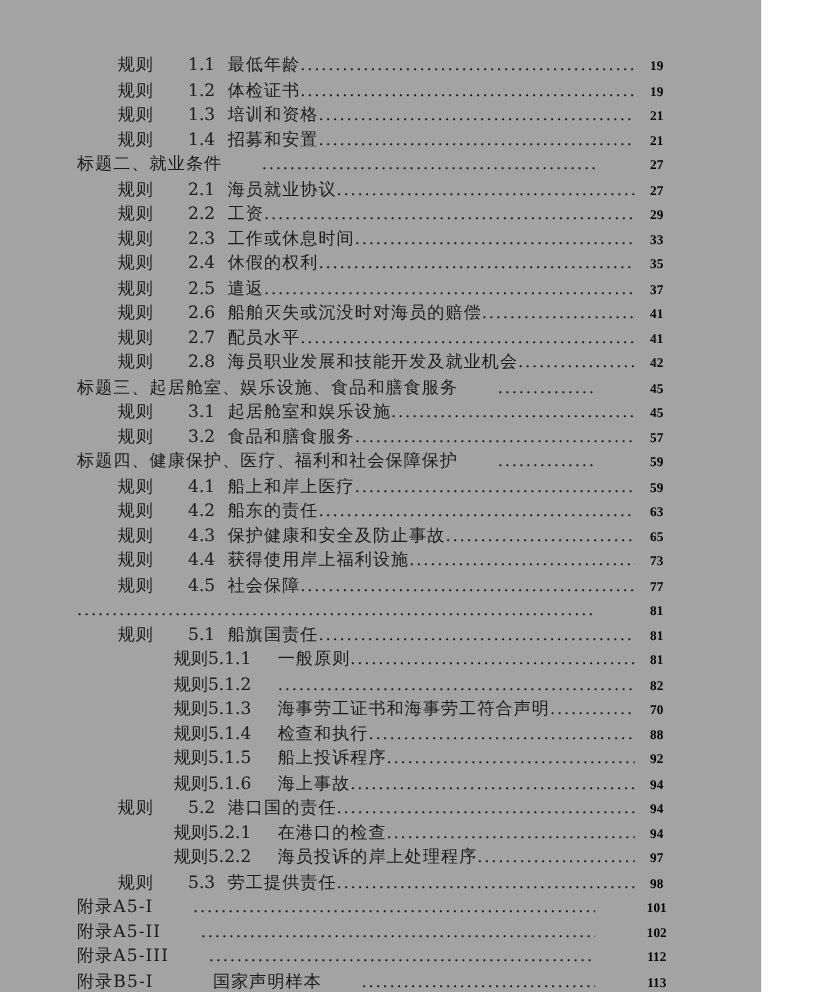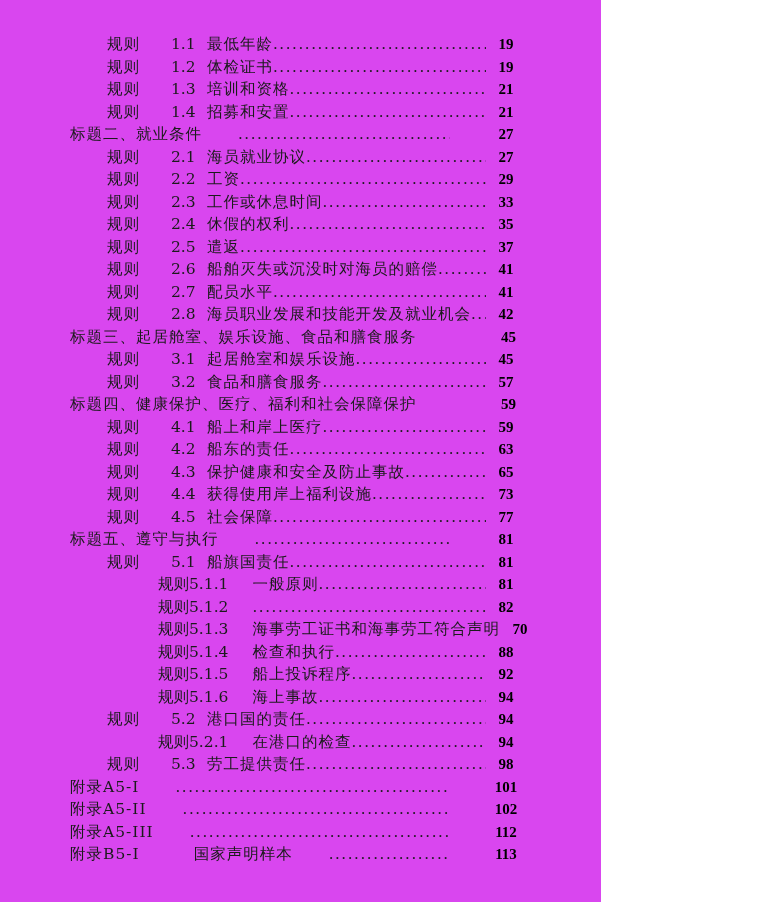--- a/index.html
+++ b/index.html
@@ -5,24 +5,24 @@
   html, body {
     margin: 0;
     padding: 0;
     width: 761px;
     height: 902px;
     overflow: hidden;
     background: #ffffff;
   }
   .page {
     box-sizing: border-box;
-    width: 601px;
+    width: 692px;
     height: 902px;
     padding: 33px 75px 0 70px;
-    background: #d946ef;
+    background: #a3a3a3;
     font-family: "DejaVu Serif", "Liberation Serif", serif;
   }
   .row {
     display: flex;
     align-items: baseline;
     height: 22.5px;
     line-height: 22.5px;
     font-size: 15.5px;
     color: #1b1b1b;
     white-space: nowrap;
@@ -48,23 +48,24 @@
   }
   .leader::after {
     content: "....................................................................................................................................................................................................";
     letter-spacing: 1.6px;
   }
   .page-num {
     flex: none;
     width: 40px;
     text-align: center;
     font-family: "Liberation Serif", "DejaVu Serif", serif;
-    font-size: 15px;
+    font-size: 12px;
     font-weight: 700;
     color: #000000;
+    margin-top: 16px;
   }
 </style>
 </head>
 <body>
 
 <main class="page">
   <div id="toc-rows">
       <div class="row lvl-r2">
         <span class="l2-label">规则</span>
         <span class="l2-num">1.1</span>
@@ -207,21 +208,20 @@
         <span class="page-num">73</span>
       </div>
       <div class="row lvl-r2">
         <span class="l2-label">规则</span>
         <span class="l2-num">4.5</span>
         <span class="title">社会保障</span>
         <span class="leader"></span>
         <span class="page-num">77</span>
       </div>
       <div class="row lvl-h">
-        <span class="h-label">标题五、遵守与执行</span>
         <span class="leader"></span>
         <span class="page-num">81</span>
       </div>
       <div class="row lvl-r2">
         <span class="l2-label">规则</span>
         <span class="l2-num">5.1</span>
         <span class="title">船旗国责任</span>
         <span class="leader"></span>
         <span class="page-num">81</span>
       </div>
@@ -265,20 +265,26 @@
         <span class="l2-num">5.2</span>
         <span class="title">港口国的责任</span>
         <span class="leader"></span>
         <span class="page-num">94</span>
       </div>
       <div class="row lvl-r3">
         <span class="r3-label">规则5.2.1</span>
         <span class="title">在港口的检查</span>
         <span class="leader"></span>
         <span class="page-num">94</span>
+      </div>
+      <div class="row lvl-r3">
+        <span class="r3-label">规则5.2.2</span>
+        <span class="title">海员投诉的岸上处理程序</span>
+        <span class="leader"></span>
+        <span class="page-num">97</span>
       </div>
       <div class="row lvl-r2">
         <span class="l2-label">规则</span>
         <span class="l2-num">5.3</span>
         <span class="title">劳工提供责任</span>
         <span class="leader"></span>
         <span class="page-num">98</span>
       </div>
       <div class="row lvl-h">
         <span class="h-label">附录A5-I</span>

